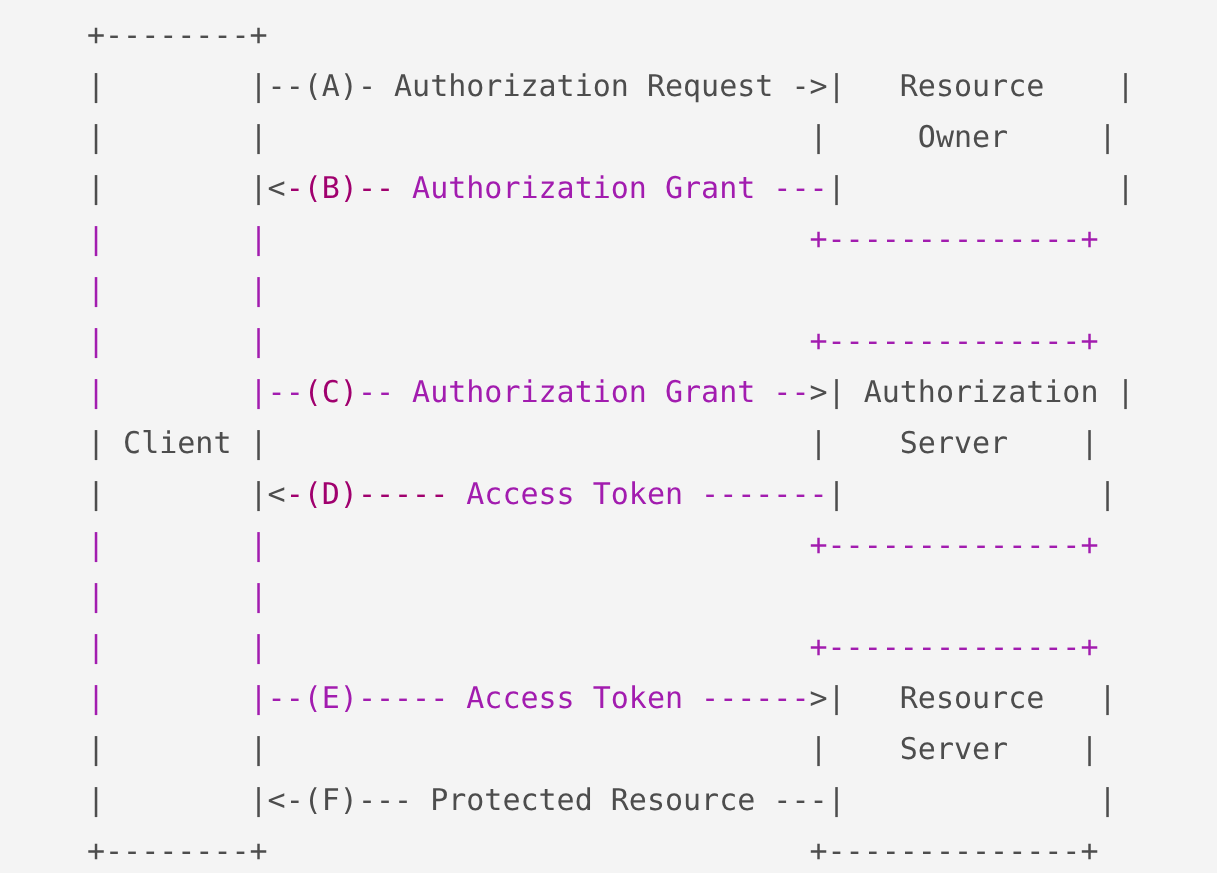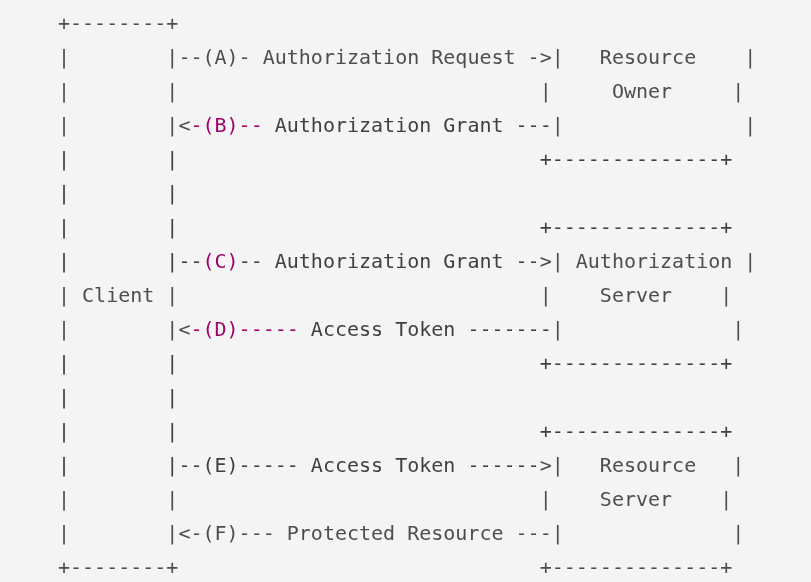--- a/index.html
+++ b/index.html
@@ -31,19 +31,19 @@
     color: #4d4d4d;
     box-sizing: border-box;
     padding-top: 6px;
     padding-left: 58px;
   }
   #ascii-diagram .ln {
     display: block;
     height: 34px;
   }
   .c-gray  { color: #4d4d4d; }
-  .c-green { color: #404040; }
+  .c-green { color: #a21caf; }
   .c-mag   { color: #a0006e; }
 </style>
 </head>
 <body>
 
 <pre id="ascii-diagram"><span class="ln"><span class="c-gray">+--------+</span></span><span class="ln"><span class="c-gray">|        |--(A)- Authorization Request -&gt;|   Resource    |</span></span><span class="ln"><span class="c-gray">|        |                              |     Owner     |</span></span><span class="ln"><span class="c-gray">|        |&lt;</span><span class="c-mag">-(B)--</span><span class="c-green"> Authorization Grant ---</span><span class="c-gray">|</span><span class="c-gray">               |</span></span><span class="ln"><span class="c-green">|        |                              +--------------+</span></span><span class="ln"><span class="c-green">|        |</span></span><span class="ln"><span class="c-green">|        |                              +--------------+</span></span><span class="ln"><span class="c-green">|        |--</span><span class="c-mag">(C)</span><span class="c-green">-- Authorization Grant --</span><span class="c-gray">&gt;|</span><span class="c-gray"> Authorization |</span></span><span class="ln"><span class="c-gray">| Client |                              |    Server    |</span></span><span class="ln"><span class="c-gray">|        |&lt;</span><span class="c-mag">-(D)-----</span><span class="c-green"> Access Token -------</span><span class="c-gray">|</span><span class="c-gray">              |</span></span><span class="ln"><span class="c-green">|        |                              +--------------+</span></span><span class="ln"><span class="c-green">|        |</span></span><span class="ln"><span class="c-green">|        |                              +--------------+</span></span><span class="ln"><span class="c-green">|        |--(E)----- Access Token ------</span><span class="c-gray">&gt;|</span><span class="c-gray">   Resource   |</span></span><span class="ln"><span class="c-gray">|        |                              |    Server    |</span></span><span class="ln"><span class="c-gray">|        |&lt;-(F)--- Protected Resource ---|              |</span></span><span class="ln"><span class="c-gray">+--------+                              +--------------+</span></span></pre>
 
 </body></html>

